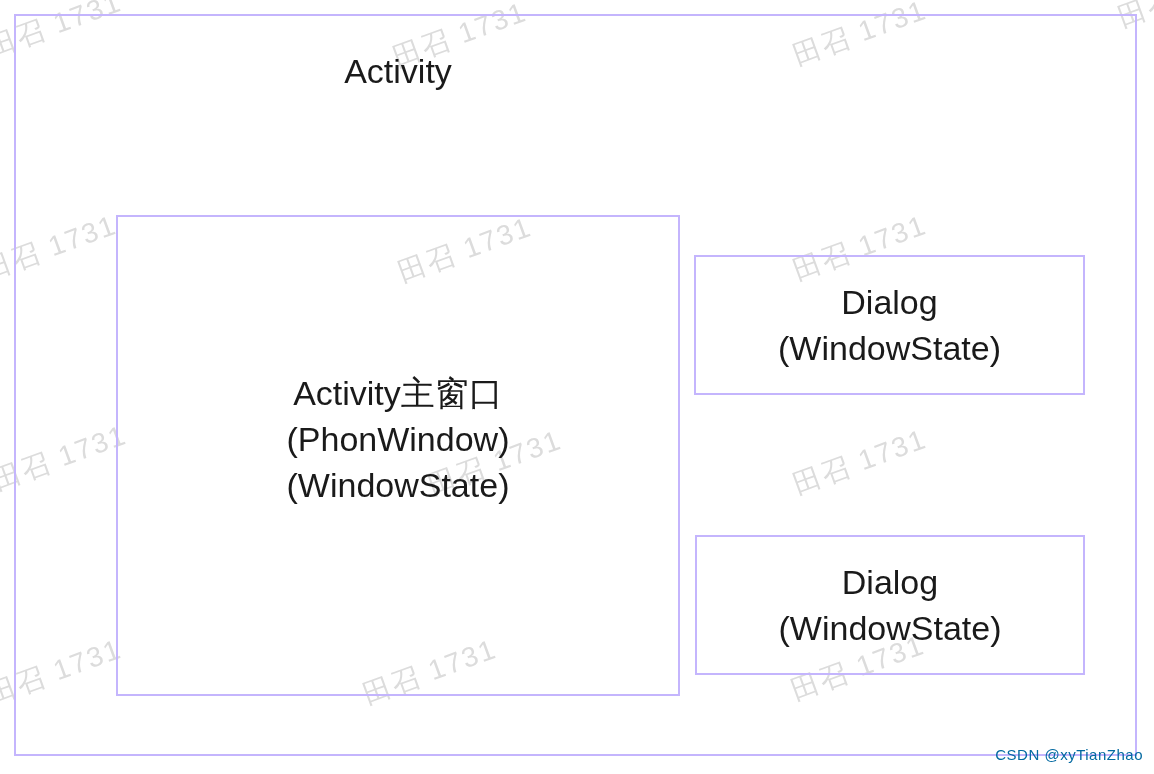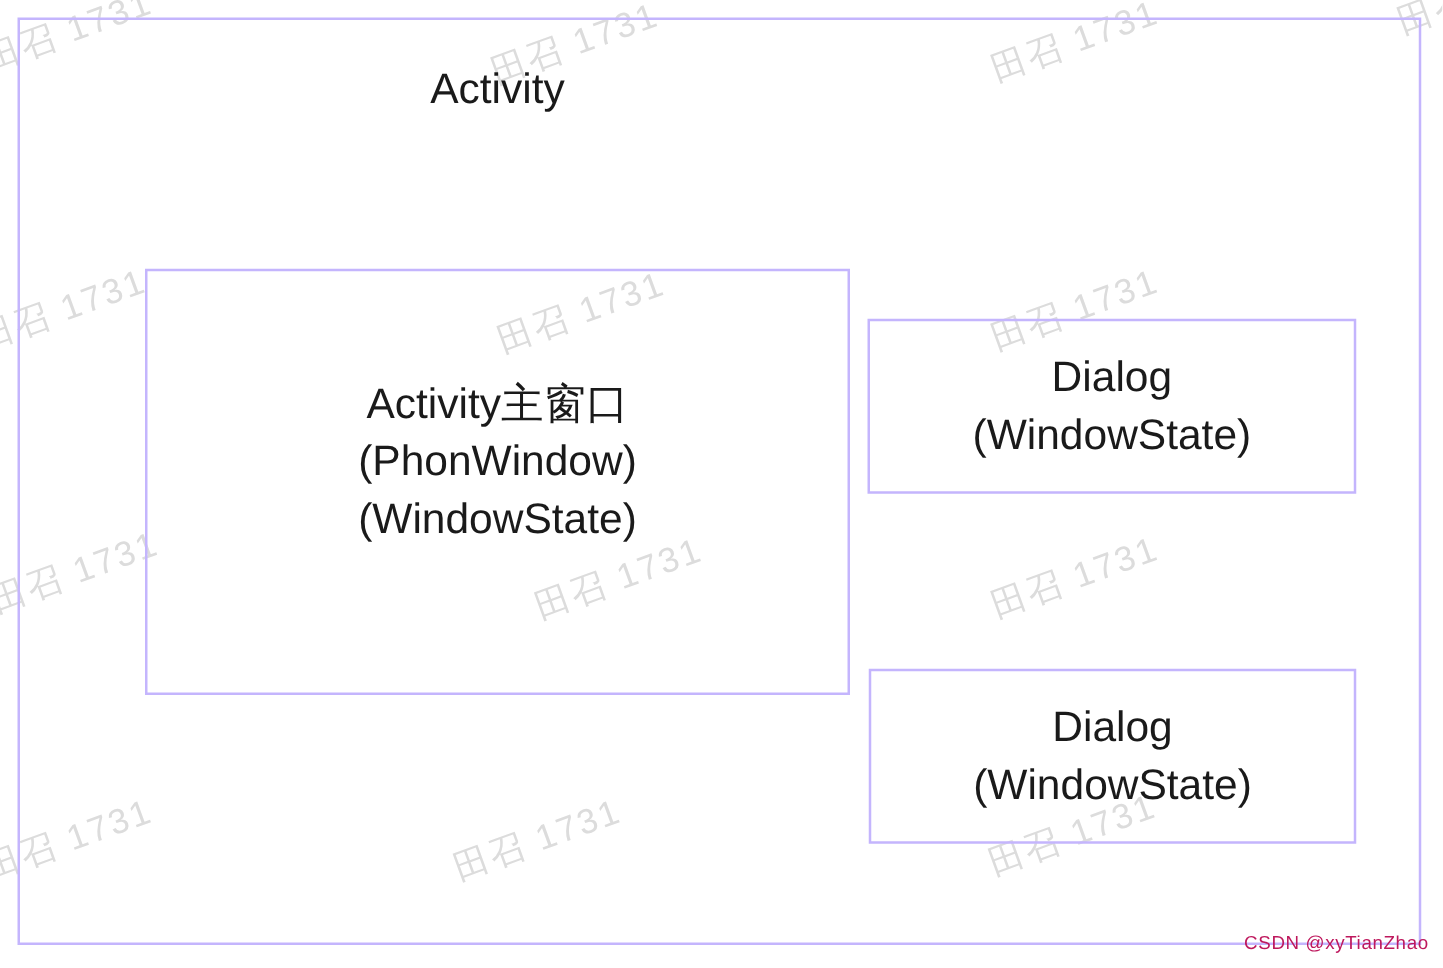--- a/index.html
+++ b/index.html
@@ -45,21 +45,21 @@
   #outer-box {
     left: 14px;
     top: 14px;
     width: 1123px;
     height: 742px;
   }
   #main-window-box {
     left: 116px;
     top: 215px;
     width: 564px;
-    height: 341px;
+    height: 481px;
     display: flex;
     align-items: center;
     justify-content: center;
   }
   #dialog-top-box {
     left: 694px;
     top: 255px;
     width: 391px;
     height: 140px;
     display: flex;
@@ -94,21 +94,21 @@
   }
 
   
   #credit {
     position: absolute;
     right: 11px;
     top: 746px;
     z-index: 2;
     font-size: 15px;
     letter-spacing: 0.5px;
-    color: #be185d;
+    color: #0369a1;
     white-space: nowrap;
   }
 </style>
 </head>
 <body>
 
 <div id="stage">
 
   <div id="watermark-layer">
       <span class="watermark" style="left: 55px; top: 25px; color: rgb(220, 220, 220); transform: translate(-50%, -50%) rotate(-20deg);">田召 1731</span>

